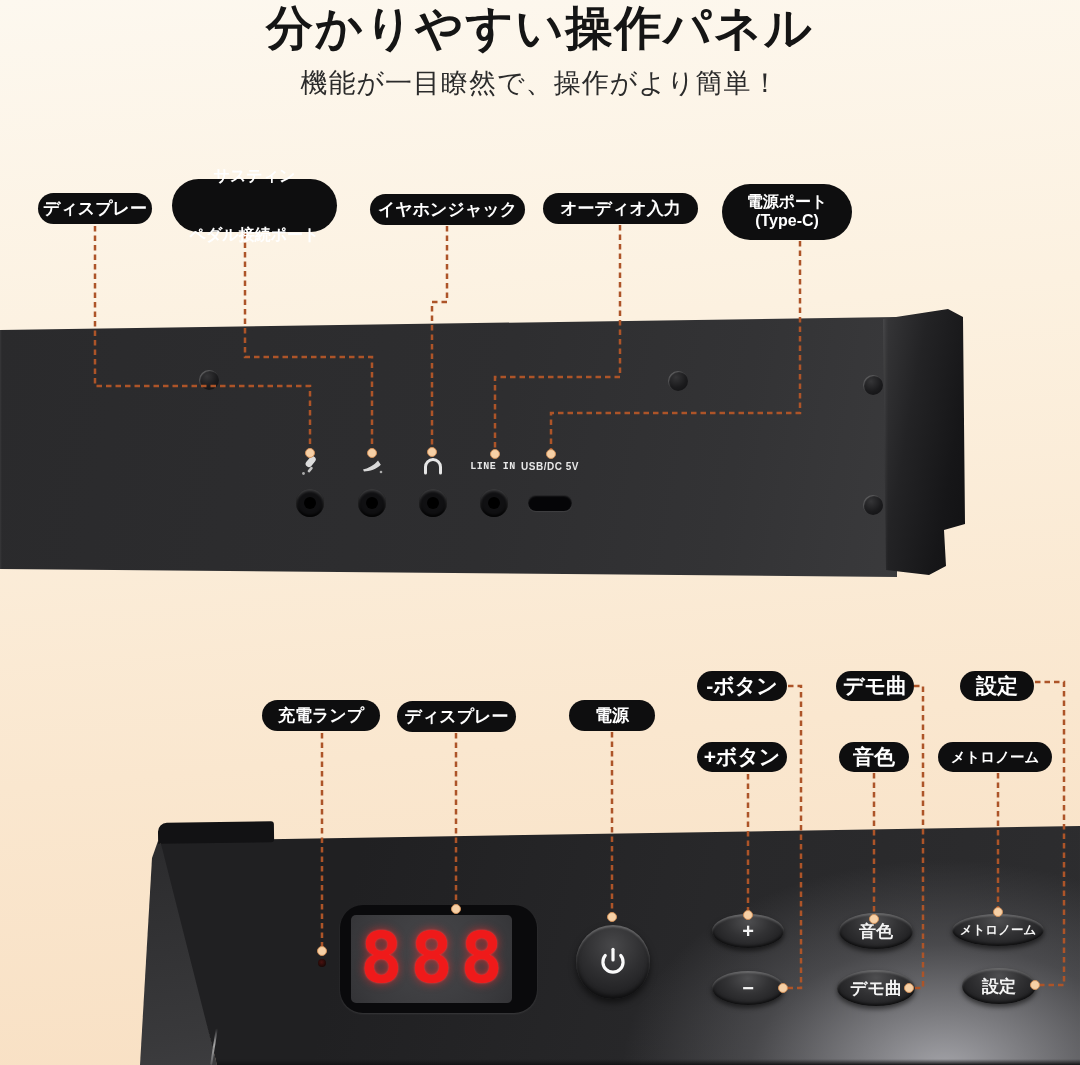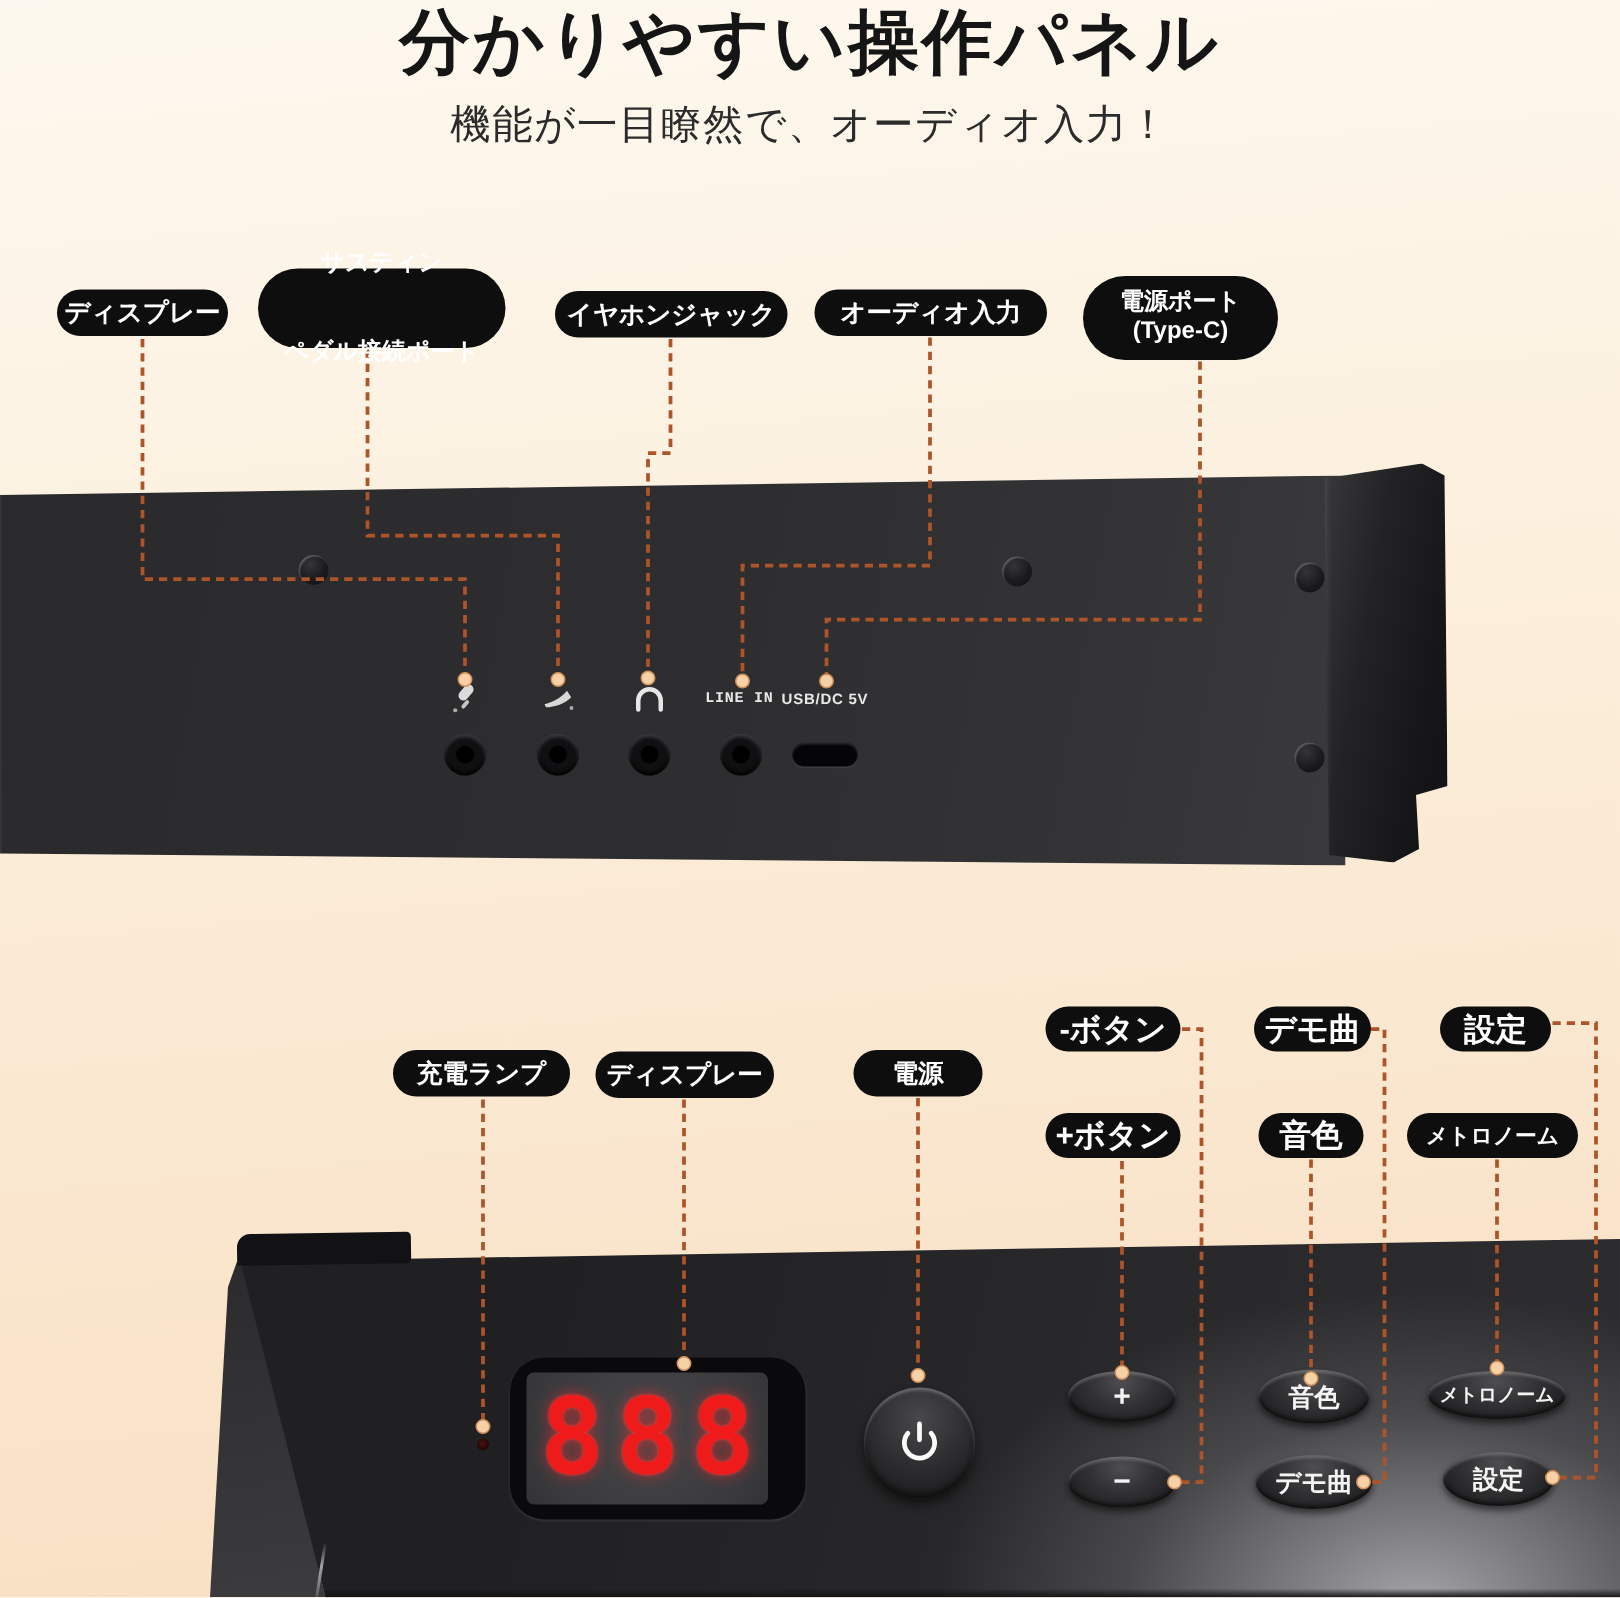--- a/index.html
+++ b/index.html
@@ -118,21 +118,21 @@
     background:radial-gradient(ellipse at 50% 22%,#4e4e50 0%,#323234 42%,#1c1c1e 88%);
     box-shadow:0 3px 5px rgba(0,0,0,.55), inset 0 2px 2px rgba(255,255,255,.22), inset 0 -2px 3px rgba(0,0,0,.6);
   }
 </style>
 </head>
 <body>
 
 <div class="canvas">
 
   <div class="title">分かりやすい操作パネル</div>
-  <div class="subtitle">機能が一目瞭然で、オーディオ入力！</div>
+  <div class="subtitle">機能が一目瞭然で、操作がより簡単！</div>
 
   <div class="top-bar">
     <div class="screw" style="left:199px;top:60px;"></div>
     <div class="screw" style="left:668px;top:61px;"></div>
     <div class="screw" style="left:863px;top:65px;"></div>
     <div class="screw" style="left:863px;top:185px;"></div>
 
     <svg class="port-icon" style="left:298px;top:143px;" width="24" height="24" viewBox="0 0 24 24">
       <rect x="9.5" y="2.5" width="6.5" height="12" rx="3.2" transform="rotate(40 12.5 8.5)" fill="#dcdcdc"></rect>
       <rect x="11" y="13.5" width="2.6" height="6.5" rx="1.3" transform="rotate(40 12.5 16.5)" fill="#c4c4c4"></rect>

